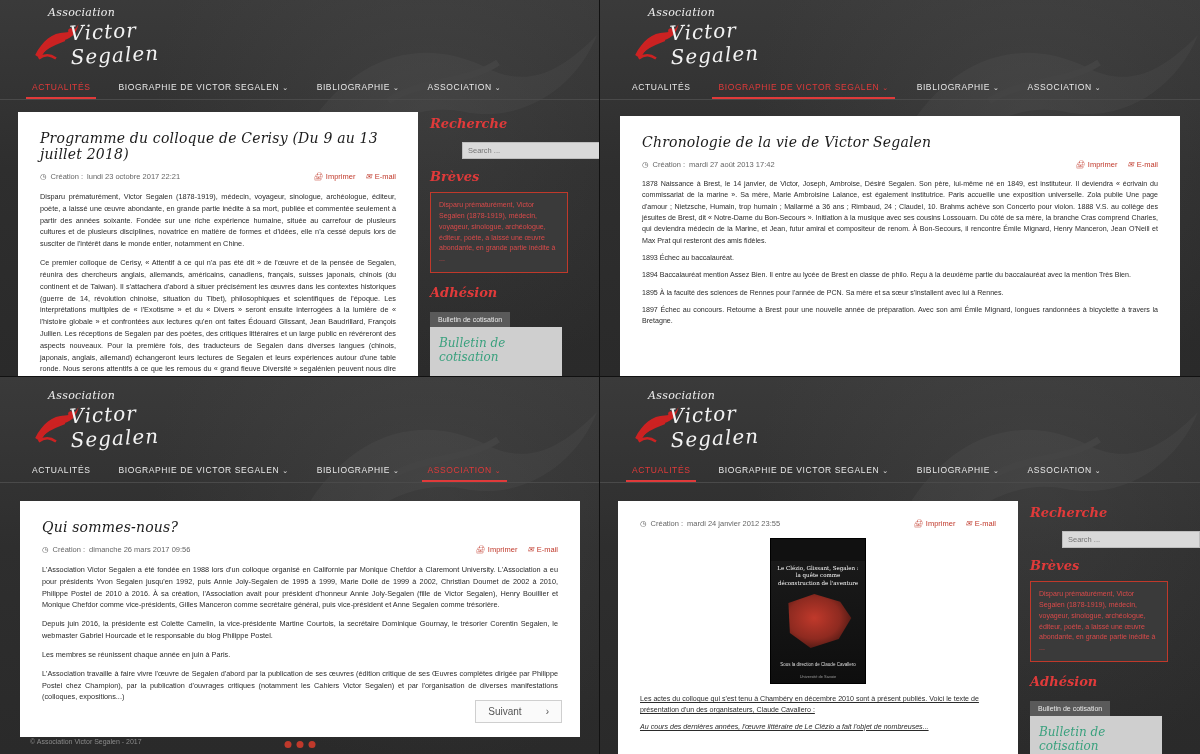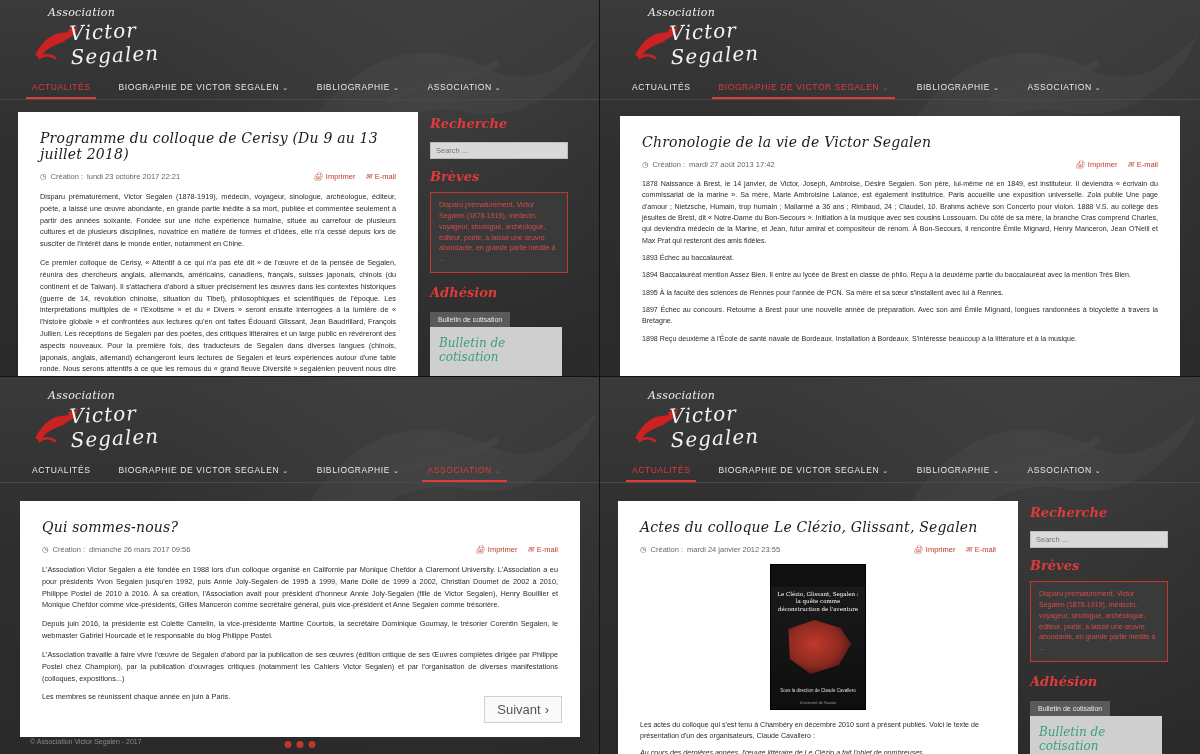--- a/index.html
+++ b/index.html
@@ -129,20 +129,21 @@
     margin: 4px 0 8px 0;
   }
   .search-input {
     width: 138px; height: 17px;
     background: #d9d9d9;
     border: 1px solid #bdbdbd;
     font-size: 7.5px;
     color: #555;
     padding: 0 5px;
     outline: none;
+    margin-left: 32px;
   }
   .breves-box {
     border: 1px solid #c0392b;
     background: #3a3a3a;
     padding: 7px 8px;
     font-size: 7px;
     color: #d94a4a;
     line-height: 1.55;
     width: 138px;
   }
@@ -183,23 +184,23 @@
   .dots {
     position: absolute; bottom: 6px; left: 50%;
     transform: translateX(-50%);
     display: flex; gap: 5px;
   }
   .dot { width: 7px; height: 7px; border-radius: 50%; background: #c0392b; }
   .btn-next {
     border: 1px solid #cfcfcf;
     background: #fafafa;
     color: #555;
-    font-size: 13px;
+    font-size: 10px;
     padding: 5px 12px;
-    display: inline-flex; align-items: center; gap: 4px;
+    display: inline-flex; align-items: center; gap: 24px;
     cursor: pointer;
     text-align: center;
   }
   .book-cover {
     width: 96px; height: 146px;
     background: linear-gradient(180deg,#1c1c1c 0%,#0e0e0e 100%);
     border: 1px solid #000;
     position: relative;
     margin: 0 auto;
     overflow: hidden;
@@ -217,21 +218,21 @@
   }
   .book-cover .bc-author {
     position: absolute; bottom: 16px; left: 0; right: 0;
     text-align: center; color: #ddd; font-size: 4.5px;
   }
   .book-cover .bc-pub {
     position: absolute; bottom: 4px; left: 0; right: 0;
     text-align: center; color: #999; font-size: 4px;
   }
   .seg-note { font-size: 7.1px; line-height: 1.6; color: #2b2b2b; }
-  .seg-note p { margin: 0 0 5px 0; }
+  .seg-note p { margin: 0 0 5px 0; text-decoration: underline; }
 </style>
 </head>
 <body>
 
 <div class="grid">
 
   <div class="pane">
     <div class="site">
       <svg class="dragon-bg" viewBox="0 0 300 180">
         <path d="M20 120 C60 60 120 40 180 70 C220 90 250 70 280 40 C260 90 210 120 160 110 C110 100 70 130 40 160 Z" fill="#777"></path>
@@ -347,21 +348,20 @@
                   <b style="font-weight:normal">E-mail</b>
                 </span>
             </div>
           </div>
           <div class="chrono">
             <p><b>1878</b> <span>Naissance à Brest, le 14 janvier, de Victor, Joseph, Ambroise, Désiré Segalen. Son père, lui-même né en 1849, est instituteur. Il deviendra « écrivain du commissariat de la marine ». Sa mère, Marie Ambroisine Lalance, est également institutrice. Paris accueille une exposition universelle. Zola publie Une page d'amour ; Nietzsche, Humain, trop humain ; Mallarmé a 36 ans ; Rimbaud, 24 ; Claudel, 10. Brahms achève son Concerto pour violon. 1888 V.S. au collège des jésuites de Brest, dit « Notre-Dame du Bon-Secours ». Initiation à la musique avec ses cousins Lossouarn. Du côté de sa mère, la branche Cras comprend Charles, qui deviendra médecin de la Marine, et Jean, futur amiral et compositeur de renom. À Bon-Secours, il rencontre Émile Mignard, Henry Manceron, Jean O'Neill et Max Prat qui resteront des amis fidèles.</span></p>
             <p><b>1893</b> <span>Échec au baccalauréat.</span></p>
             <p><b>1894</b> <span>Baccalauréat mention Assez Bien. Il entre au lycée de Brest en classe de philo. Reçu à la deuxième partie du baccalauréat avec la mention Très Bien.</span></p>
             <p><b>1895</b> <span>À la faculté des sciences de Rennes pour l'année de PCN. Sa mère et sa sœur s'installent avec lui à Rennes.</span></p>
             <p><b>1897</b> <span>Échec au concours. Retourne à Brest pour une nouvelle année de préparation. Avec son ami Émile Mignard, longues randonnées à bicyclette à travers la Bretagne.</span></p>
-            <p><b>1898</b> <span>Reçu deuxième à l'École de santé navale de Bordeaux. Installation à Bordeaux. S'intéresse beaucoup à la littérature et à la musique.</span></p>
 
           </div>
         </div>
       </div>
     </div>
   </div>
 
   <div class="pane">
     <div class="site">
       <svg class="dragon-bg" viewBox="0 0 300 180">
@@ -405,22 +405,22 @@
                 </span>
               <span>
                   <i>✉</i>
                   <b style="font-weight:normal">E-mail</b>
                 </span>
             </div>
           </div>
           <div class="body-text">
             <p>L'Association Victor Segalen a été fondée en 1988 lors d'un colloque organisé en Californie par Monique Chefdor à Claremont University. L'Association a eu pour présidents Yvon Segalen jusqu'en 1992, puis Annie Joly-Segalen de 1995 à 1999, Marie Dollé de 1999 à 2002, Christian Doumet de 2002 à 2010, Philippe Postel de 2010 à 2016. À sa création, l'Association avait pour président d'honneur Annie Joly-Segalen (fille de Victor Segalen), Henry Bouillier et Monique Chefdor comme vice-présidents, Gilles Manceron comme secrétaire général, puis vice-président et Anne Segalen comme trésorière.</p>
             <p>Depuis juin 2016, la présidente est Colette Camelin, la vice-présidente Martine Courtois, la secrétaire Dominique Gournay, le trésorier Corentin Segalen, le webmaster Gabriel Hourcade et le responsable du blog Philippe Postel.</p>
+            <p>Les membres se réunissent chaque année en juin à Paris.</p>
             <p>L'Association travaille à faire vivre l'œuvre de Segalen d'abord par la publication de ses œuvres (édition critique de ses Œuvres complètes dirigée par Philippe Postel chez Champion), par la publication d'ouvrages critiques (notamment les Cahiers Victor Segalen) et par l'organisation de diverses manifestations (colloques, expositions...)</p>
-            <p>Les membres se réunissent chaque année en juin à Paris.</p>
           </div>
           <div style="position:absolute;right:18px;bottom:14px;">
             <div class="btn-next">
               <span>Suivant</span>
               <span>›</span>
             </div>
           </div>
         </div>
       </div>
 
@@ -457,21 +457,20 @@
 
       <div class="nav">
         <div class="nav-item active"><span>ACTUALITÉS</span></div>
         <div class="nav-item"><span>BIOGRAPHIE DE VICTOR SEGALEN</span><span class="caret">⌄</span></div>
         <div class="nav-item"><span>BIBLIOGRAPHIE</span><span class="caret">⌄</span></div>
         <div class="nav-item"><span>ASSOCIATION</span><span class="caret">⌄</span></div>
       </div>
 
       <div class="content-area" style="padding-top:18px;">
         <div class="article" style="width:400px;height:270px;">
-          <div class="article-title">Actes du colloque Le Clézio, Glissant, Segalen</div>
           <div class="meta-row">
             <div class="meta-left">
               <span>◷</span>
               <span>Création :</span>
               <span>mardi 24 janvier 2012 23:55</span>
             </div>
             <div class="meta-right">
               <span>
                   <i>🖨</i>
                   <b style="font-weight:normal">Imprimer</b>

